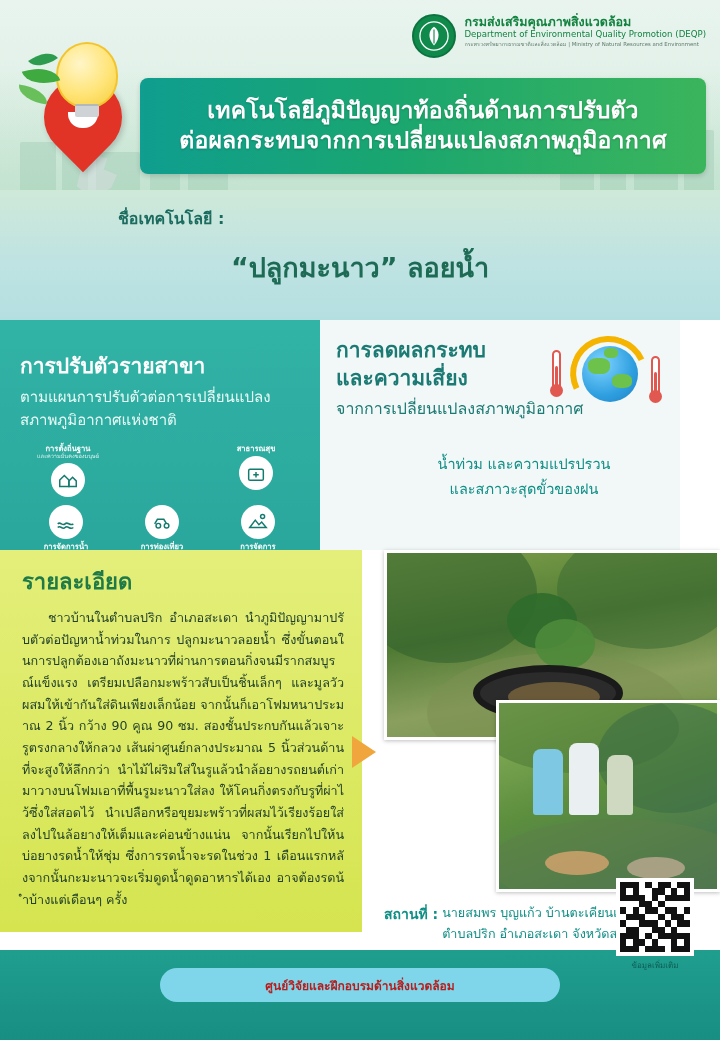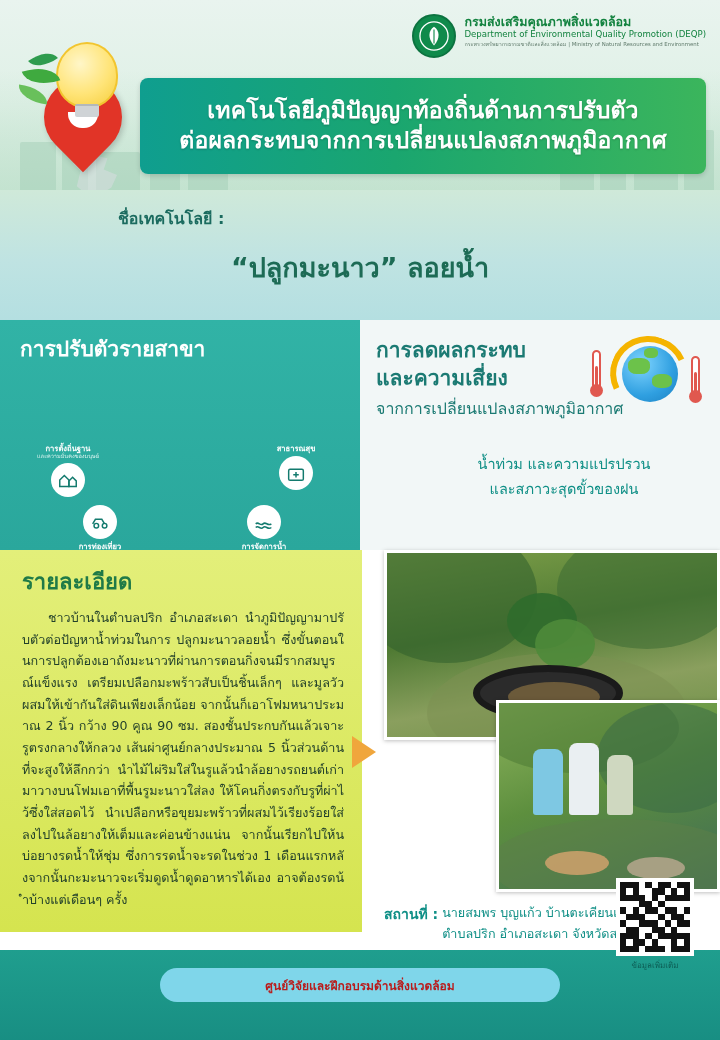--- a/index.html
+++ b/index.html
@@ -113,23 +113,23 @@
   }
   .tech-name {
     position: absolute; left: 0; right: 0; top: 56px;
     text-align: center;
     font-size: 27px; color: #1d6b55; font-weight: bold;
   }
 
   
   .panels { position: relative; width: 720px; height: 230px; display: flex; }
   .panel-left {
-    width: 360px; height: 230px;
+    width: 320px; height: 230px;
     background: linear-gradient(180deg, #31b3a6 0%, #2aa79c 100%);
-    padding: 15px 14px 8px 20px;
+    padding: 32px 14px 8px 20px;
     position: relative;
   }
   .panel-right {
     width: 360px; height: 230px;
     background: #f2f7f7;
     padding: 16px 16px 8px 16px;
     position: relative;
   }
   .pl-title { color: #ffffff; font-size: 21px; font-weight: bold; line-height: 1.35; }
   .pl-sub { color: #eafaf7; font-size: 15px; line-height: 1.5; margin-top: 6px; }
@@ -299,20 +299,21 @@
 
   <div class="name-strip">
     <div class="tech-label">ชื่อเทคโนโลยี :</div>
     <div class="tech-name">“ปลูกมะนาว” ลอยน้ำ</div>
   </div>
 
   <div class="panels">
 
     <div class="panel-left">
       <div class="pl-title">การปรับตัวรายสาขา</div>
+      <div class="pl-sub">ตามแผนการปรับตัวต่อการเปลี่ยนแปลงสภาพภูมิอากาศแห่งชาติ</div>
 
       <div class="sector-row">
         <div class="sector-top">
           <div class="sector">
             <div class="sector-cap">การตั้งถิ่นฐาน</div>
             <div class="sector-cap2">และความมั่นคงของมนุษย์</div>
             <div class="ic">
               <svg viewBox="0 0 24 24">
                   <path d="M3 12l5-5 5 5v7H3z" fill="none" stroke="#137a6e" stroke-width="1.6"></path>
                   <path d="M13 13l4-4 4 4v6h-8z" fill="none" stroke="#137a6e" stroke-width="1.6"></path>
@@ -327,35 +328,45 @@
                   <rect x="4" y="8" width="16" height="12" rx="1.5" fill="none" stroke="#137a6e" stroke-width="1.6"></rect>
                   <path d="M12 11v6M9 14h6" stroke="#137a6e" stroke-width="1.6"></path>
                 </svg>
             </div>
           </div>
         </div>
         <div class="sector-bottom">
           <div class="sector">
             <div class="ic">
               <svg viewBox="0 0 24 24">
+                  <path d="M3 14c3-3 5 3 8 0s5 3 9 0" fill="none" stroke="#137a6e" stroke-width="1.7"></path>
+                  <path d="M3 18c3-3 5 3 8 0s5 3 9 0" fill="none" stroke="#137a6e" stroke-width="1.7"></path>
+                </svg>
+            </div>
+            <div class="sector-cap">การจัดการน้ำ</div>
+          </div>
+          <div class="sector">
+            <div class="ic">
+              <svg viewBox="0 0 24 24">
                   <circle cx="8" cy="16" r="2.5" fill="none" stroke="#137a6e" stroke-width="1.6"></circle>
                   <circle cx="17" cy="16" r="2.5" fill="none" stroke="#137a6e" stroke-width="1.6"></circle>
                   <path d="M4 14l3-5h7l3 5" fill="none" stroke="#137a6e" stroke-width="1.6"></path>
                 </svg>
             </div>
             <div class="sector-cap">การท่องเที่ยว</div>
           </div>
           <div class="sector">
             <div class="ic">
               <svg viewBox="0 0 24 24">
-                  <path d="M3 14c3-3 5 3 8 0s5 3 9 0" fill="none" stroke="#137a6e" stroke-width="1.7"></path>
-                  <path d="M3 18c3-3 5 3 8 0s5 3 9 0" fill="none" stroke="#137a6e" stroke-width="1.7"></path>
+                  <path d="M3 18l6-8 4 5 3-3 5 6z" fill="none" stroke="#137a6e" stroke-width="1.6"></path>
+                  <circle cx="17" cy="6" r="2.2" fill="none" stroke="#137a6e" stroke-width="1.6"></circle>
                 </svg>
             </div>
-            <div class="sector-cap">การจัดการน้ำ</div>
+            <div class="sector-cap">การจัดการ</div>
+            <div class="sector-cap2">ทรัพยากรธรรมชาติ</div>
           </div>
         </div>
       </div>
     </div>
 
     <div class="panel-right">
       <div class="globe-wrap">
         <div class="arrow-cycle"></div>
         <div class="globe">
           <div class="land" style="left:6px;top:12px;width:22px;height:16px;"></div>

